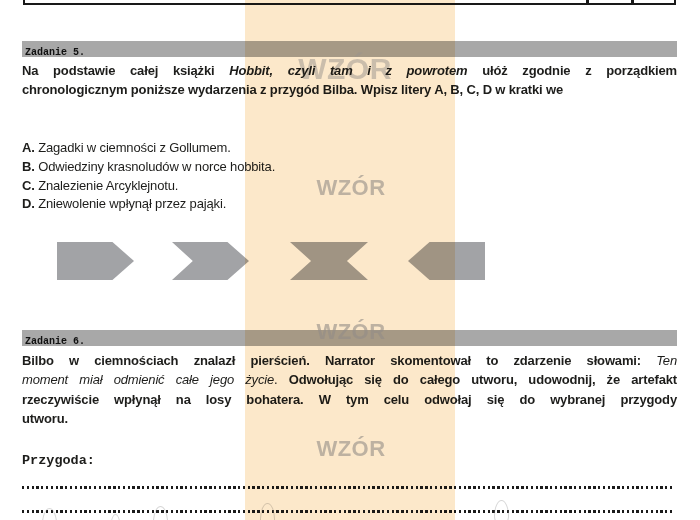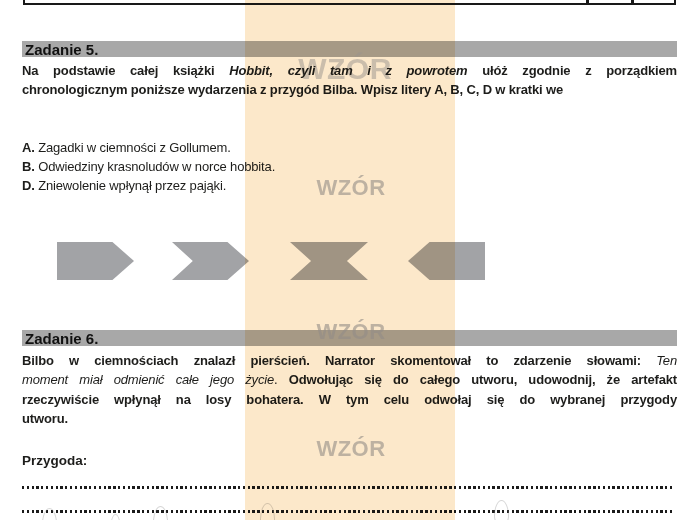--- a/index.html
+++ b/index.html
@@ -14,36 +14,36 @@
   }
   .toptable .vdiv{position:absolute;top:0;bottom:0;width:2.5px;background:#191919;}
   .toptable .vdiv.d1{left:561px;}
   .toptable .vdiv.d2{left:606px;}
   
   .taskbar{
     position:absolute;left:22px;width:655px;height:16px;background:#a8a8a8;
   }
   .taskbar .tx{
     position:relative;z-index:2;display:inline-block;padding-left:3px;
-    font-size:15px;font-weight:700;line-height:16px;color:#111;
+    font-size:10px;font-weight:700;line-height:16px;color:#111;font-family:Liberation Mono, monospace;
   }
   .bar5{top:41px;}
   .bar6{top:330px;}
   
   .rich{position:absolute;left:22px;width:655px;z-index:2;letter-spacing:-0.15px;}
   .rich .ln{text-align:justify;text-align-last:justify;}
   .rich .ln:last-child{text-align-last:left;}
   .rich.noj .ln{text-align:left;text-align-last:auto;}
   .s-b{font-weight:700;}
   .s-i{font-style:italic;font-weight:400;}
   .s-bi{font-weight:700;font-style:italic;}
   .para5{top:62px;font-size:13px;line-height:18.6px;}
   .list5{top:139px;font-size:13px;line-height:18.8px;}
   .para6{top:351px;font-size:13px;line-height:19.3px;}
-  .przygoda{position:absolute;left:22px;top:453px;font-size:13.5px;font-weight:700;z-index:2;}
+  .przygoda{position:absolute;left:22px;top:453px;font-size:13.5px;font-weight:700;z-index:2;font-family:Liberation Mono, monospace;}
   
   .shape{position:absolute;top:242px;width:77px;height:38px;background:#a2a3a6;}
   .shape.s1{left:57px;clip-path:polygon(0 0,72% 0,100% 50%,72% 100%,0 100%);}
   .shape.s2{left:172px;clip-path:polygon(0 0,72% 0,100% 50%,72% 100%,0 100%,27% 50%);}
   .shape.s3{left:290px;width:78px;clip-path:polygon(0 0,100% 0,73% 50%,100% 100%,0 100%,27% 50%);}
   .shape.s4{left:408px;clip-path:polygon(28% 0,100% 0,100% 100%,28% 100%,0 50%);}
   
   .dots{
     position:absolute;left:22px;width:653px;height:3.2px;
     background-image:repeating-linear-gradient(90deg,#1b1b1b 0 2.3px,transparent 2.3px 4.8px);
@@ -92,20 +92,21 @@
   </div>
 
   <div class="rich para5">
       <div class="ln"><span class="s-b">Na podstawie całej książki </span><span class="s-bi">Hobbit, czyli tam i z powrotem</span><span class="s-b"> ułóż zgodnie z porządkiem</span></div>
       <div class="ln"><span class="s-b">chronologicznym poniższe wydarzenia z przygód Bilba. Wpisz litery A, B, C, D w kratki we</span></div>
     </div>
 
   <div class="rich noj list5">
       <div class="ln"><span class="s-b">A.</span><span> Zagadki w ciemności z Gollumem.</span></div>
       <div class="ln"><span class="s-b">B.</span><span> Odwiedziny krasnoludów w norce hobbita.</span></div>
+      <div class="ln"><span class="s-b">C.</span><span> Znalezienie Arcyklejnotu.</span></div>
       <div class="ln"><span class="s-b">D.</span><span> Zniewolenie wpłynął przez pająki.</span></div>
     </div>
 
   <div class="shape s1"></div>
   <div class="shape s2"></div>
   <div class="shape s3"></div>
   <div class="shape s4"></div>
 
   <div class="taskbar bar6">
     <span class="tx">Zadanie 6.</span>

